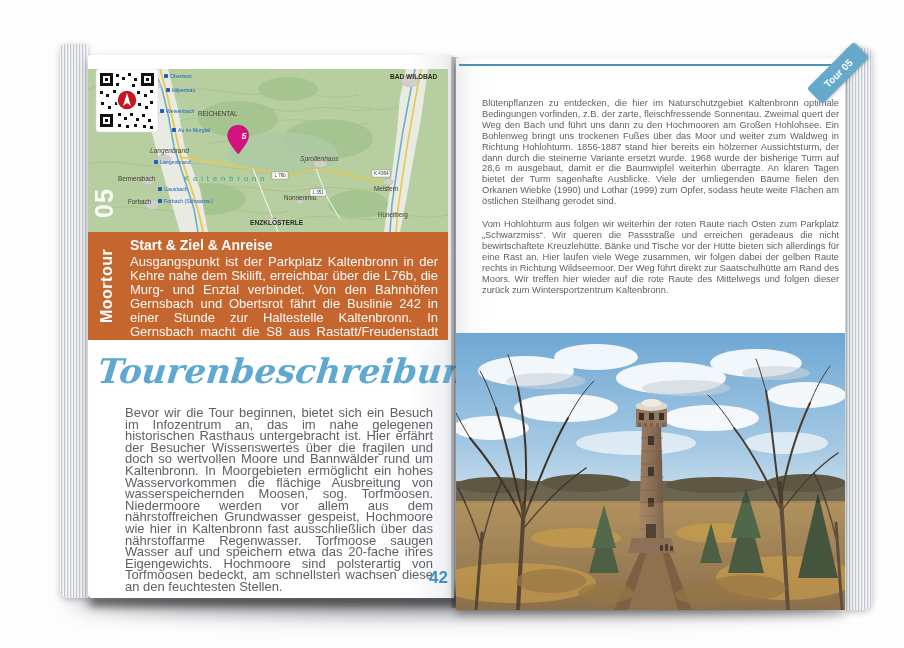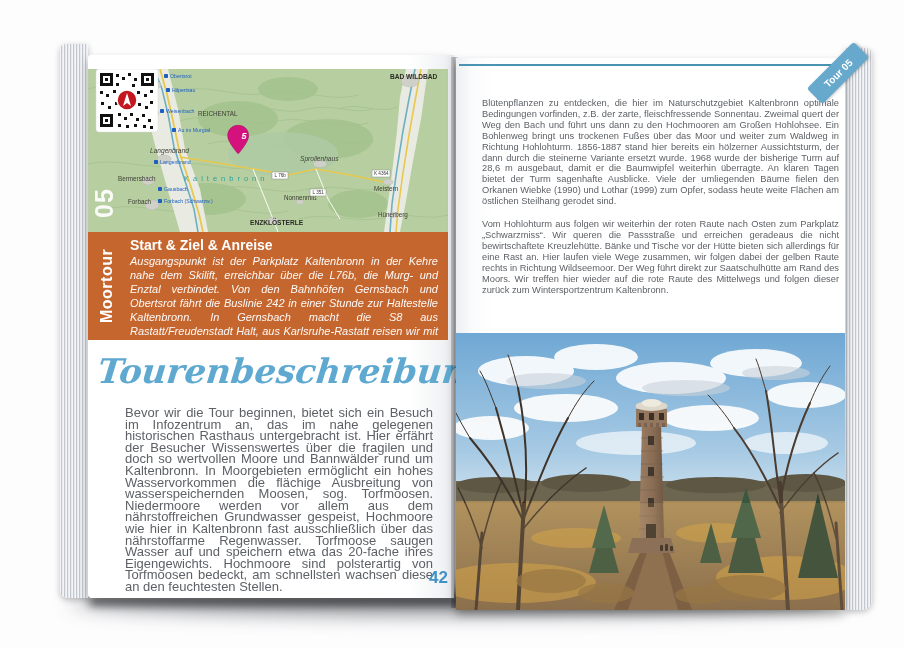--- a/index.html
+++ b/index.html
@@ -63,21 +63,21 @@
   .info-box{left:0;top:177px;width:360px;height:108px;background:#c5662f;}
   .moortour-vert{
     left:8px;top:8px;width:22px;height:92px;
     writing-mode:vertical-rl;transform:rotate(180deg);
     color:#fff;font-weight:bold;font-size:16px;letter-spacing:.5px;
     text-align:center;line-height:22px;
   }
   .box-title{left:42px;top:5px;color:#fff;font-weight:bold;font-size:14px;}
   .box-body{
     left:42px;top:23px;width:308px;color:rgba(255,255,255,.96);
-    font-size:11px;line-height:13.9px;text-align:justify;font-style:italic;
+    font-size:13px;line-height:13.9px;text-align:justify;
   }
 
   .script-heading{
     left:10px;top:296px;width:340px;
     font-family:"DejaVu Serif", serif;font-style:italic;font-weight:bold;
     font-size:34px;color:#5fa9d1;transform:skewX(-6deg);letter-spacing:0px;
   }
   .left-col{left:37px;top:352px;width:308px;color:#5d6166;font-size:13px;line-height:11.6px;text-align:justify;}
   .left-col p{position:static;margin:0 0 8px 0;}
   .page-number{left:0;top:513px;width:360px;text-align:right;color:#3f92c5;font-weight:bold;font-size:17px;}

